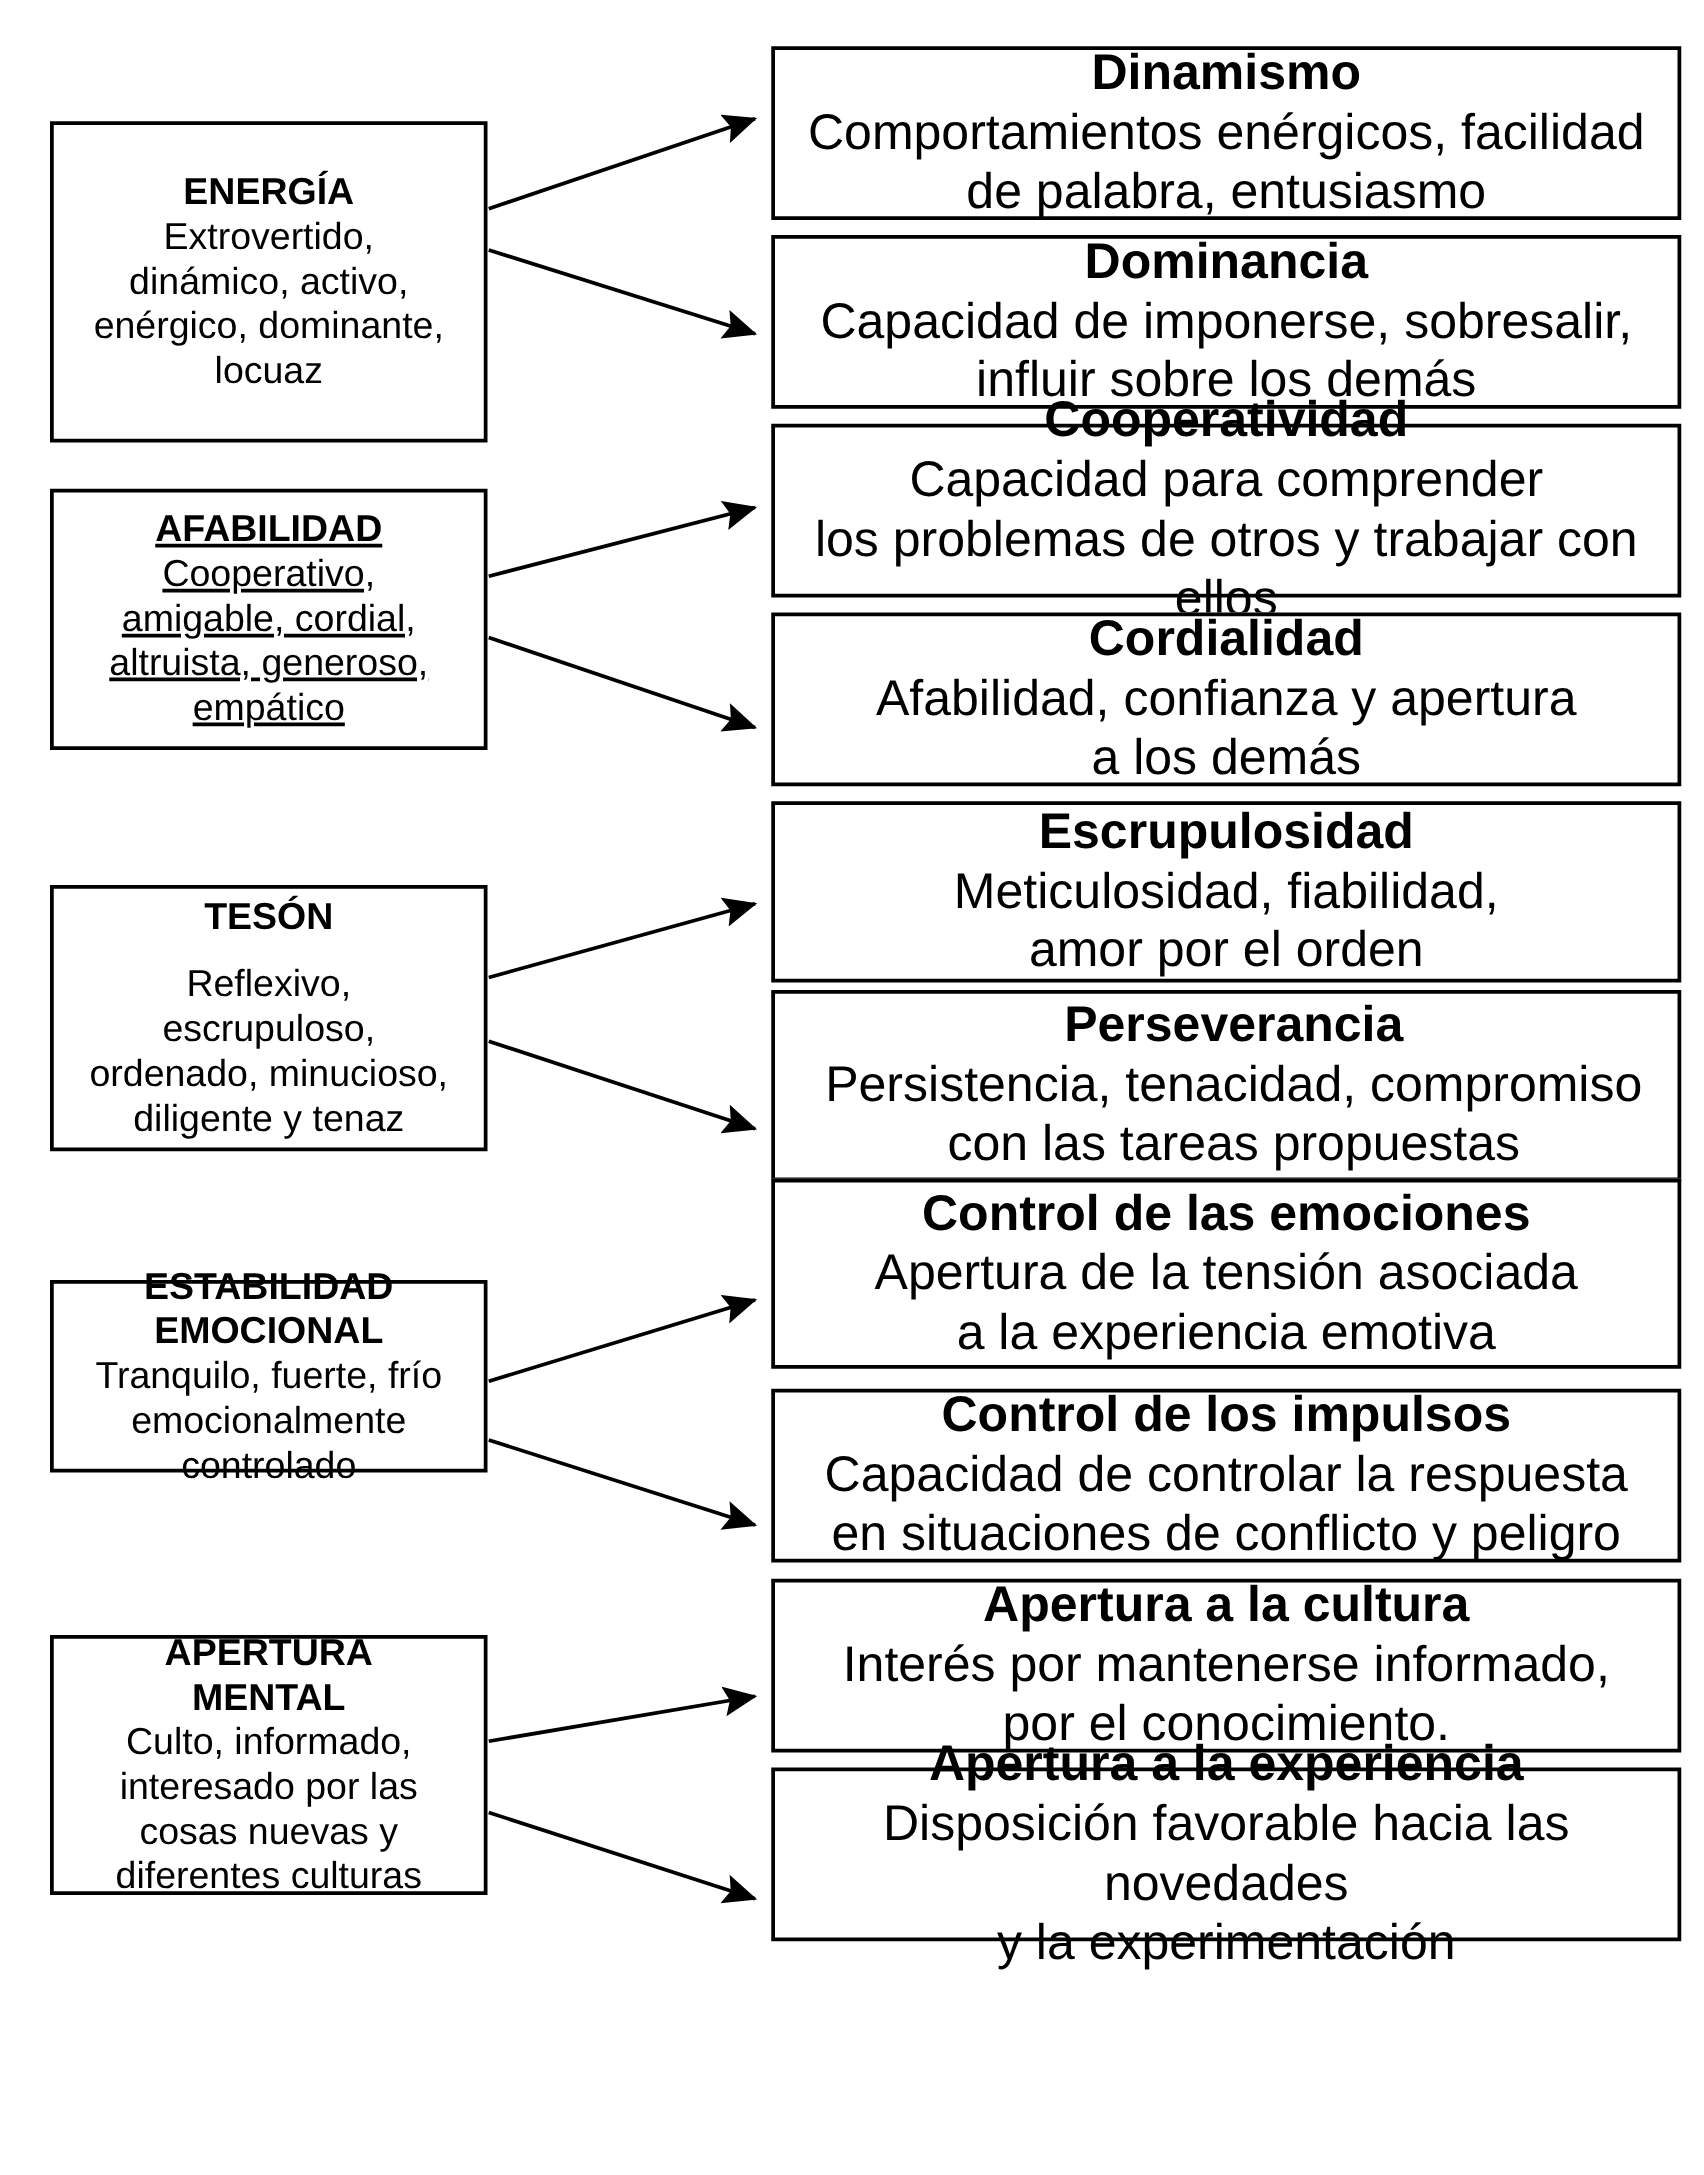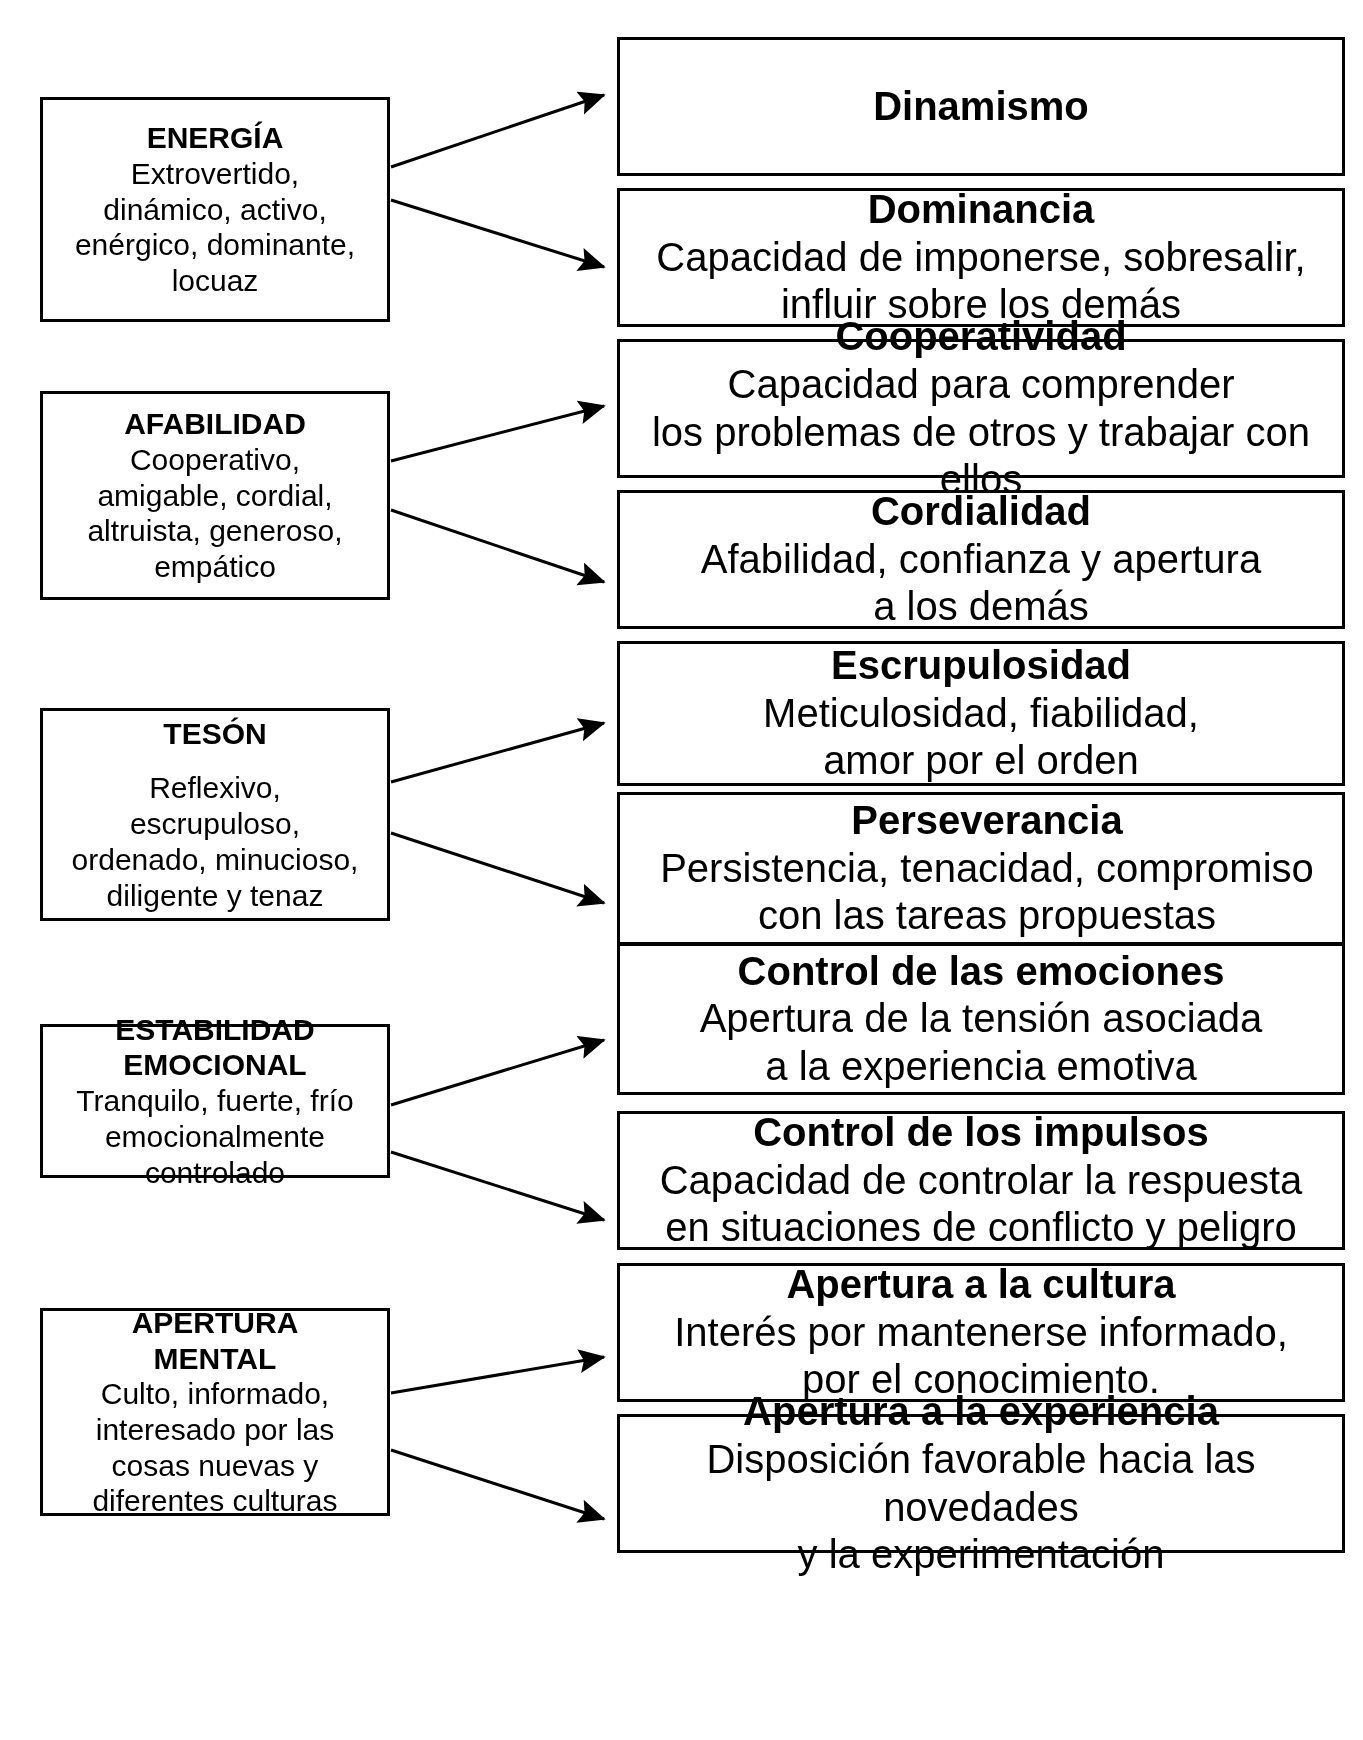--- a/index.html
+++ b/index.html
@@ -78,29 +78,29 @@
     <line x1="391" y1="782" x2="604" y2="723" stroke="#000000" stroke-width="3" marker-end="url(#ah)"></line>
     <line x1="391" y1="833" x2="604" y2="903" stroke="#000000" stroke-width="3" marker-end="url(#ah)"></line>
 
     <line x1="391" y1="1105" x2="604" y2="1040" stroke="#000000" stroke-width="3" marker-end="url(#ah)"></line>
     <line x1="391" y1="1152" x2="604" y2="1220" stroke="#000000" stroke-width="3" marker-end="url(#ah)"></line>
 
     <line x1="391" y1="1393" x2="604" y2="1357" stroke="#000000" stroke-width="3" marker-end="url(#ah)"></line>
     <line x1="391" y1="1450" x2="604" y2="1519" stroke="#000000" stroke-width="3" marker-end="url(#ah)"></line>
   </svg>
 
-  <div class="box factor-box" style="top:97px; height:225px;">
+  <div class="box factor-box" style="top:97px; height:257px;">
     <div class="box-title">ENERGÍA</div>
     <div class="box-desc">Extrovertido,
 dinámico, activo,
 enérgico, dominante,
 locuaz</div>
   </div>
 
-  <div class="box factor-box" style="top:391px; height:209px;">
+  <div class="box factor-box" style="top:391px; height:209px;text-decoration:underline;">
     <div class="box-title">AFABILIDAD</div>
     <div class="box-desc">Cooperativo,
 amigable, cordial,
 altruista, generoso,
 empático</div>
   </div>
 
   <div class="box factor-box" style="top:708px; height:213px;gap:19px;">
     <div class="box-title">TESÓN</div>
     <div class="box-desc">Reflexivo,
@@ -121,20 +121,22 @@
     <div class="box-title">APERTURA
 MENTAL</div>
     <div class="box-desc">Culto, informado,
 interesado por las
 cosas nuevas y
 diferentes culturas</div>
   </div>
 
   <div class="box trait-box" style="top:37px; height:139px;">
     <div class="box-title">Dinamismo</div>
+    <div class="box-desc">Comportamientos enérgicos, facilidad
+de palabra, entusiasmo</div>
   </div>
 
   <div class="box trait-box" style="top:188px; height:139px;">
     <div class="box-title">Dominancia</div>
     <div class="box-desc">Capacidad de imponerse, sobresalir,
 influir sobre los demás</div>
   </div>
 
   <div class="box trait-box" style="top:339px; height:139px;">
     <div class="box-title">Cooperatividad</div>

